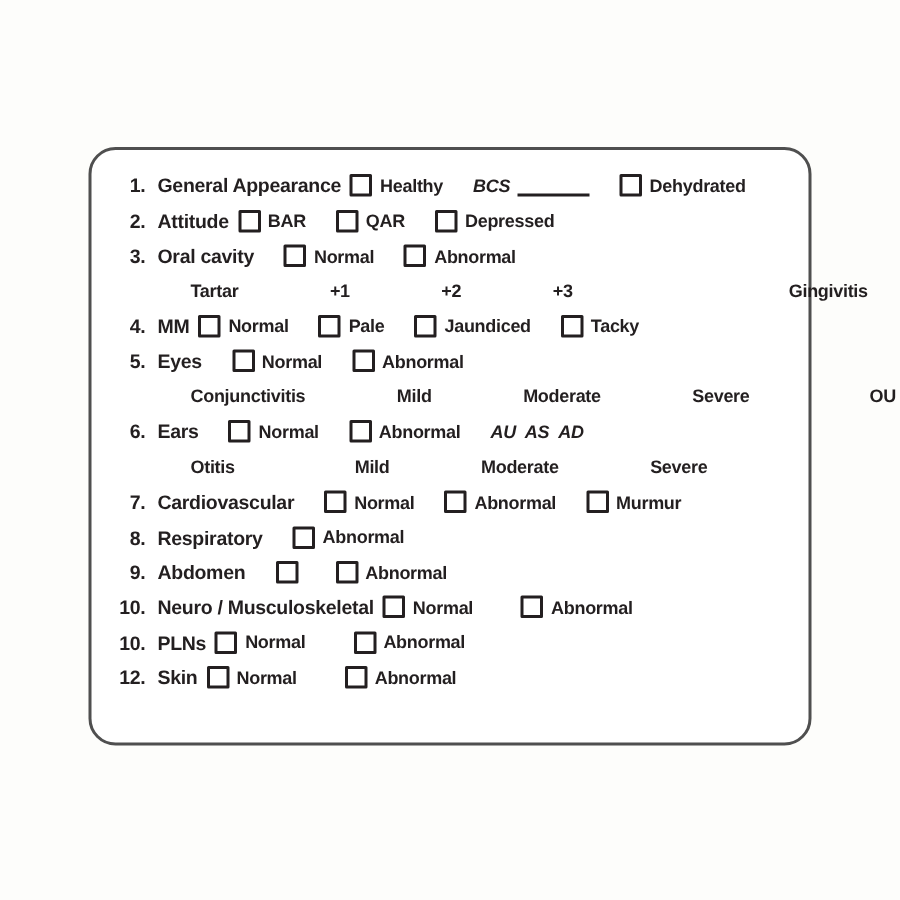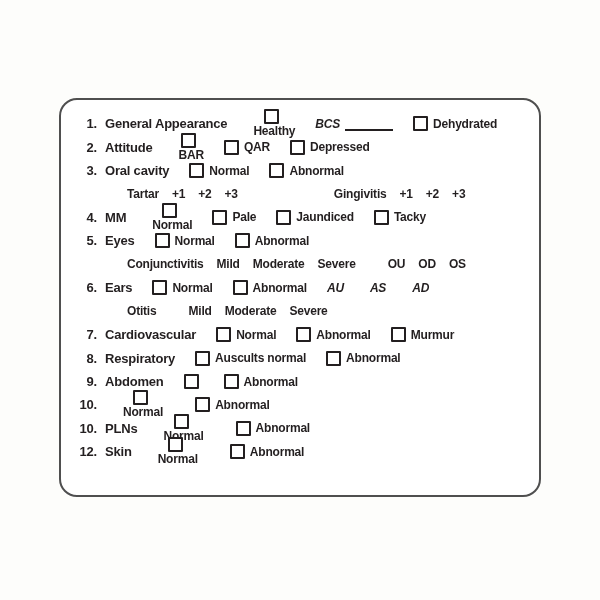--- a/index.html
+++ b/index.html
@@ -35,26 +35,26 @@
     margin-right:5px;background:#fff;
   }
   .lab{font-size:12px;font-weight:bold;letter-spacing:-0.2px;}
   .tok{font-size:12px;font-weight:bold;letter-spacing:-0.2px;font-style:italic;}
   .blank{
     display:inline-block;width:48px;height:12px;
     border-bottom:2.5px solid #231f20;
   }
   .subrow{
     display:flex;align-items:center;height:23.45px;
-    padding-left:54px;white-space:nowrap;
+    padding-left:54px;white-space:nowrap;gap:48px;
   }
   .stok{font-size:12px;font-weight:bold;letter-spacing:-0.2px;}
   
   .g-tight{margin-left:5px;}
-  .g-narrow{margin-left:26px;flex-direction:column;}
+  .g-narrow{margin-left:6px;}
   .g-default{margin-left:20px;}
   .g-wide{margin-left:32px;}
   .g-xwide{margin-left:96px;}
   .g-sub{margin-left:13px;}
 </style>
 </head>
 <body>
 
 <div class="stage">
   <div class="card">
@@ -187,40 +187,37 @@
           <span class="opt g-default">
             <span class="box"></span>
             <span class="lab">Murmur</span>
           </span>
         </div>
         <div class="row">
           <span class="num">8.</span>
           <span class="title">Respiratory</span>
           <span class="opt g-default">
             <span class="box"></span>
-            <span class="lab">Auscults normal</span>
-          </span>
-          <span class="opt g-default">
-            <span class="box"></span>
             <span class="lab">Abnormal</span>
           </span>
         </div>
         <div class="row">
           <span class="num">9.</span>
           <span class="title">Abdomen</span>
           <span class="opt g-default">
             <span class="box"></span>
           </span>
           <span class="opt g-default">
             <span class="box"></span>
             <span class="lab">Abnormal</span>
           </span>
         </div>
         <div class="row">
           <span class="num">10.</span>
+          <span class="title">Neuro / Musculoskeletal</span>
           <span class="opt g-narrow">
             <span class="box"></span>
             <span class="lab">Normal</span>
           </span>
           <span class="opt g-wide">
             <span class="box"></span>
             <span class="lab">Abnormal</span>
           </span>
         </div>
         <div class="row">

